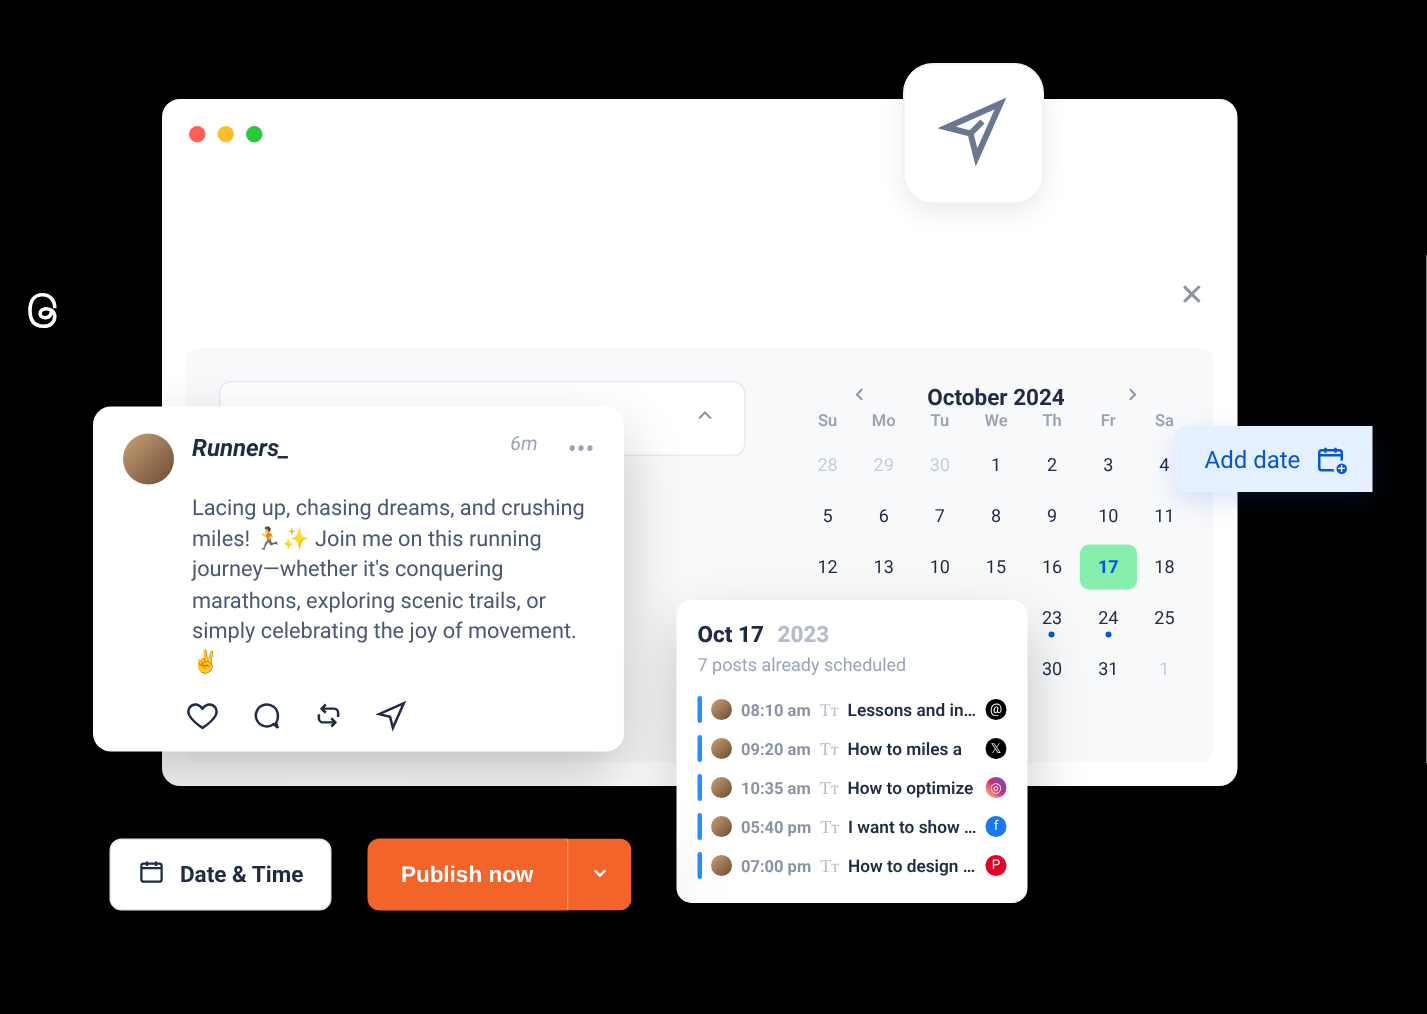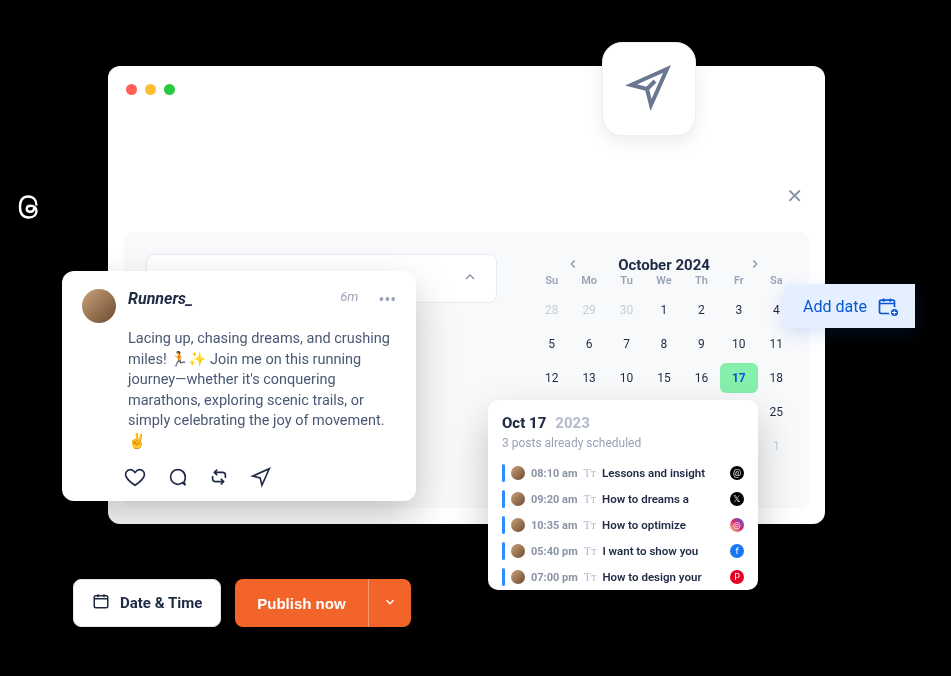--- a/index.html
+++ b/index.html
@@ -106,47 +106,46 @@
     font-weight:400; font-size:16px;
     display:flex; align-items:center; gap:10px;
     box-shadow: 0 6px 18px rgba(7,86,214,0.15);
     justify-content: flex-end;
   }
   .add-date .icon-wrap { position:relative; display:inline-flex; }
   .add-date .plus-dot { position:absolute; right:-3px; bottom:-2px; width:11px; height:11px; background:#0756d6; color:#fff; border-radius:50%; font-size:9px; display:flex; align-items:center; justify-content:center; border:2px solid #e4efff; }
 
   
   .day-pop {
-    position:absolute; left:451px; top:400px; width:270px;
+    position:absolute; left:451px; top:400px; width:234px;
     background:#fff; border-radius:10px;
     box-shadow: 0 18px 40px rgba(0,0,0,0.22);
-    padding:14px 14px 0;
+    padding:14px 14px 12px;
     font-size:12px;
-    margin-left:37px;
   }
   .day-pop .dp-title { font-weight:800; font-size:15px; color:#1f2a44; }
   .day-pop .dp-year { font-weight:800; font-size:15px; color:#b5bdcc; margin-left:6px; }
   .day-pop .dp-sub { color:#9aa3b6; margin:4px 0 10px; }
   .dp-row { display:flex; align-items:center; gap:6px; padding:4px 0; }
   .dp-bar { width:3px; height:18px; background:#2d8cff; border-radius:2px; }
   .dp-av  { width:14px; height:14px; border-radius:50%; background:linear-gradient(135deg,#c9a27a,#6b4a30); }
   .dp-time{ font-weight:700; color:#8a93a6; font-size:11px; }
   .dp-tt  { font-size:12px; color:#b5bdcc; font-family: Georgia, serif;}
   .dp-txt { color:#1f2a44; font-weight:600; font-size:11.5px; white-space:nowrap; overflow:hidden; text-overflow:ellipsis; flex:1; }
   .dp-net { width:14px; height:14px; border-radius:50%; margin-left:auto; display:flex; align-items:center; justify-content:center; font-size:9px; color:#fff;}
   .net-threads { background:#000; }
   .net-x { background:#000; }
   .net-ig { background:linear-gradient(45deg,#feda75,#d62976,#4f5bd5); }
   .net-fb { background:#1877f2; }
   .net-pin { background:#e60023; }
 
   
   .btn-group {
-    position:absolute; left:73px; top:579px;
-    display:flex; gap:14px;
+    position:absolute; left:73px; top:559px;
+    display:flex; gap:24px;
     filter: drop-shadow(0 18px 30px rgba(0,0,0,0.35));
   }
   .btn-outline {
     background:#fff; border:1px solid #e2e7ef; border-radius:8px;
     padding:12px 18px; display:flex; align-items:center; gap:10px;
     font-weight:700; color:#1f2a44; font-size:15px;
   }
   .btn-solid-wrap { display:flex; }
   .btn-solid {
     background:#f3642a; color:#fff; border:none;
@@ -306,36 +305,36 @@
           <path d="M3 11l18-8-8 18-2-8-8-2z"></path>
         </svg></span>
   </div>
 </div>
 
 <div class="day-pop">
   <div>
     <span class="dp-title">Oct 17</span>
     <span class="dp-year">2023</span>
   </div>
-  <div class="dp-sub">3 posts already scheduled</div>
+  <div class="dp-sub">7 posts already scheduled</div>
   <div id="dp-rows">
       <div class="dp-row">
         <span class="dp-bar"></span>
         <span class="dp-av"></span>
         <span class="dp-time">08:10 am</span>
         <span class="dp-tt">Tт</span>
         <span class="dp-txt">Lessons and insight</span>
         <span class="dp-net net-threads">@</span>
       </div>
       <div class="dp-row">
         <span class="dp-bar"></span>
         <span class="dp-av"></span>
         <span class="dp-time">09:20 am</span>
         <span class="dp-tt">Tт</span>
-        <span class="dp-txt">How to dreams a</span>
+        <span class="dp-txt">How to miles a</span>
         <span class="dp-net net-x">𝕏</span>
       </div>
       <div class="dp-row">
         <span class="dp-bar"></span>
         <span class="dp-av"></span>
         <span class="dp-time">10:35 am</span>
         <span class="dp-tt">Tт</span>
         <span class="dp-txt">How to optimize</span>
         <span class="dp-net net-ig">◎</span>
       </div>

